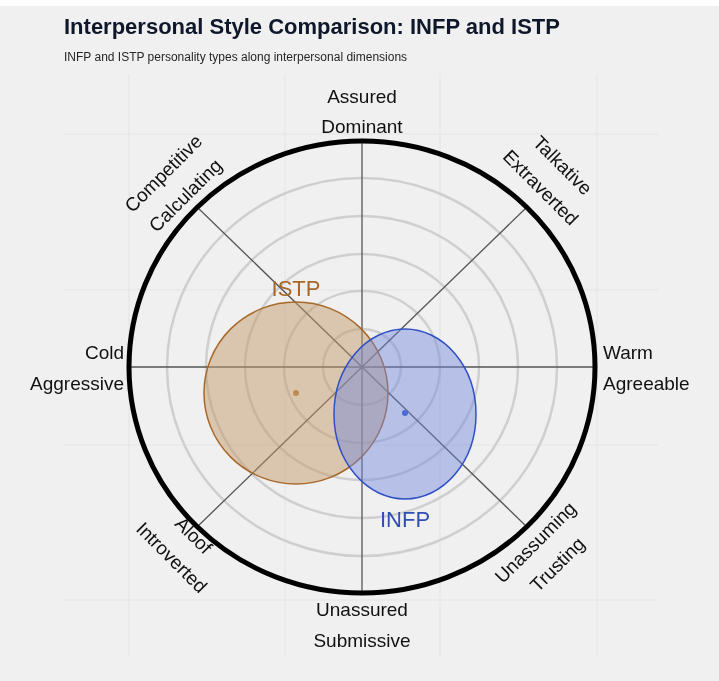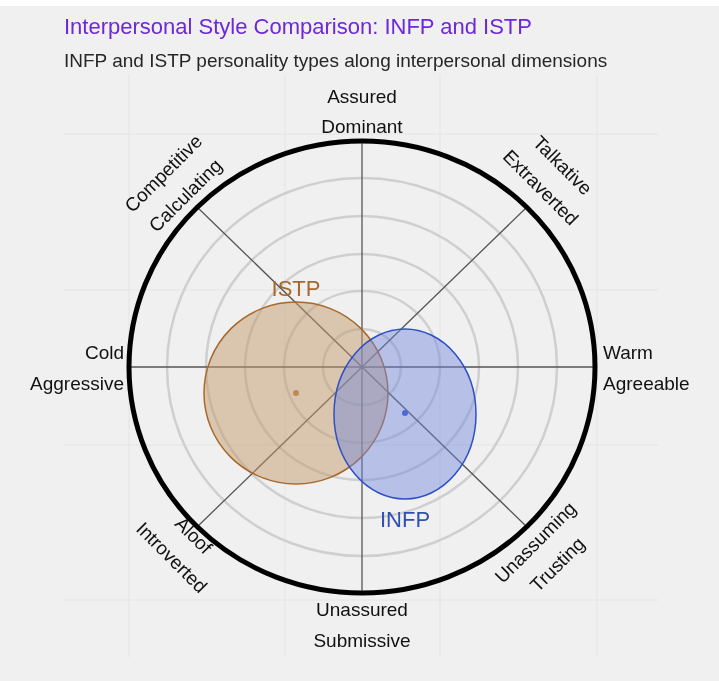--- a/index.html
+++ b/index.html
@@ -1,19 +1,19 @@
 <!DOCTYPE html>
 <html><head>
 <meta charset="utf-8">
 <style>
   html,body{margin:0;padding:0;}
   body{width:719px;height:681px;background:#ffffff;font-family:"Liberation Sans",sans-serif;overflow:hidden;}
   #panel{position:absolute;left:0;top:6px;width:719px;height:675px;background:#f0f0f0;}
-  #title{position:absolute;left:64px;top:14px;font-size:22px;font-weight:normal;color:#6d28d9;white-space:nowrap;}
-  #subtitle{position:absolute;left:64px;top:50px;font-size:19px;color:#262626;white-space:nowrap;}
+  #title{position:absolute;left:64px;top:14px;font-size:22px;font-weight:bold;color:#0f172a;white-space:nowrap;}
+  #subtitle{position:absolute;left:64px;top:50px;font-size:12px;color:#262626;white-space:nowrap;}
   svg{position:absolute;left:0;top:0;}
   .axis-lbl{font-family:"Liberation Sans",sans-serif;font-size:19px;fill:#111;}
 </style>
 </head>
 <body>
 
 <div id="panel"></div>
 <div id="title">Interpersonal Style Comparison: INFP and ISTP</div>
 <div id="subtitle">INFP and ISTP personality types along interpersonal dimensions</div>
 

